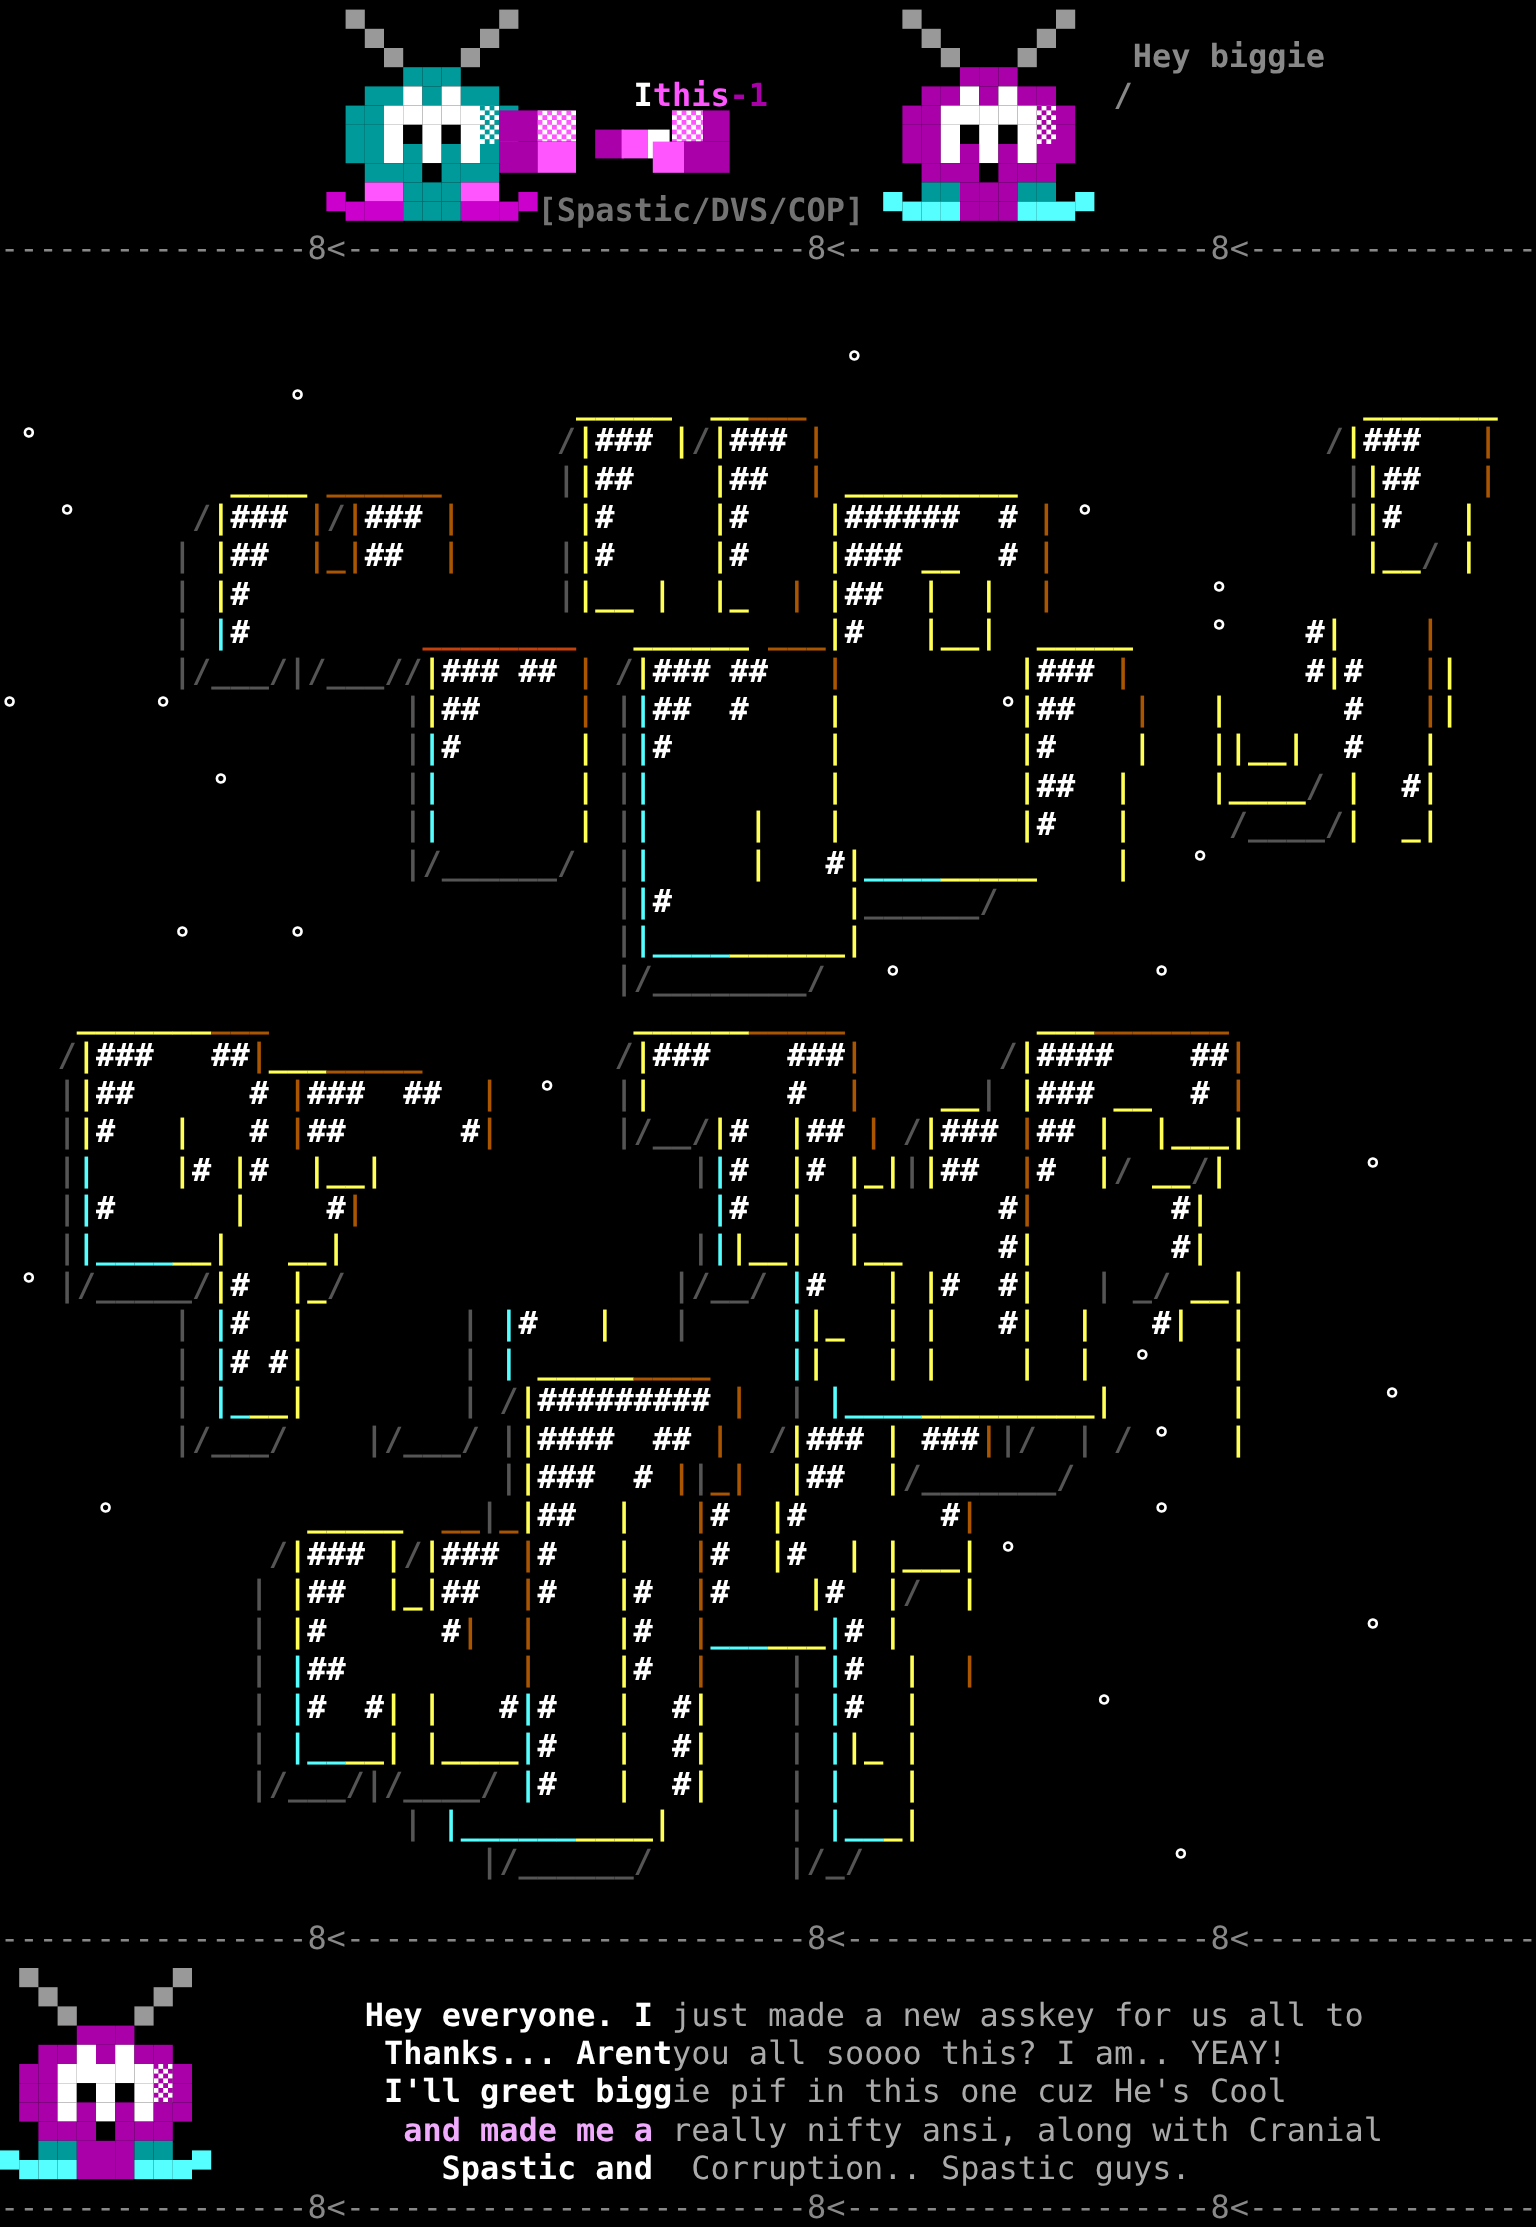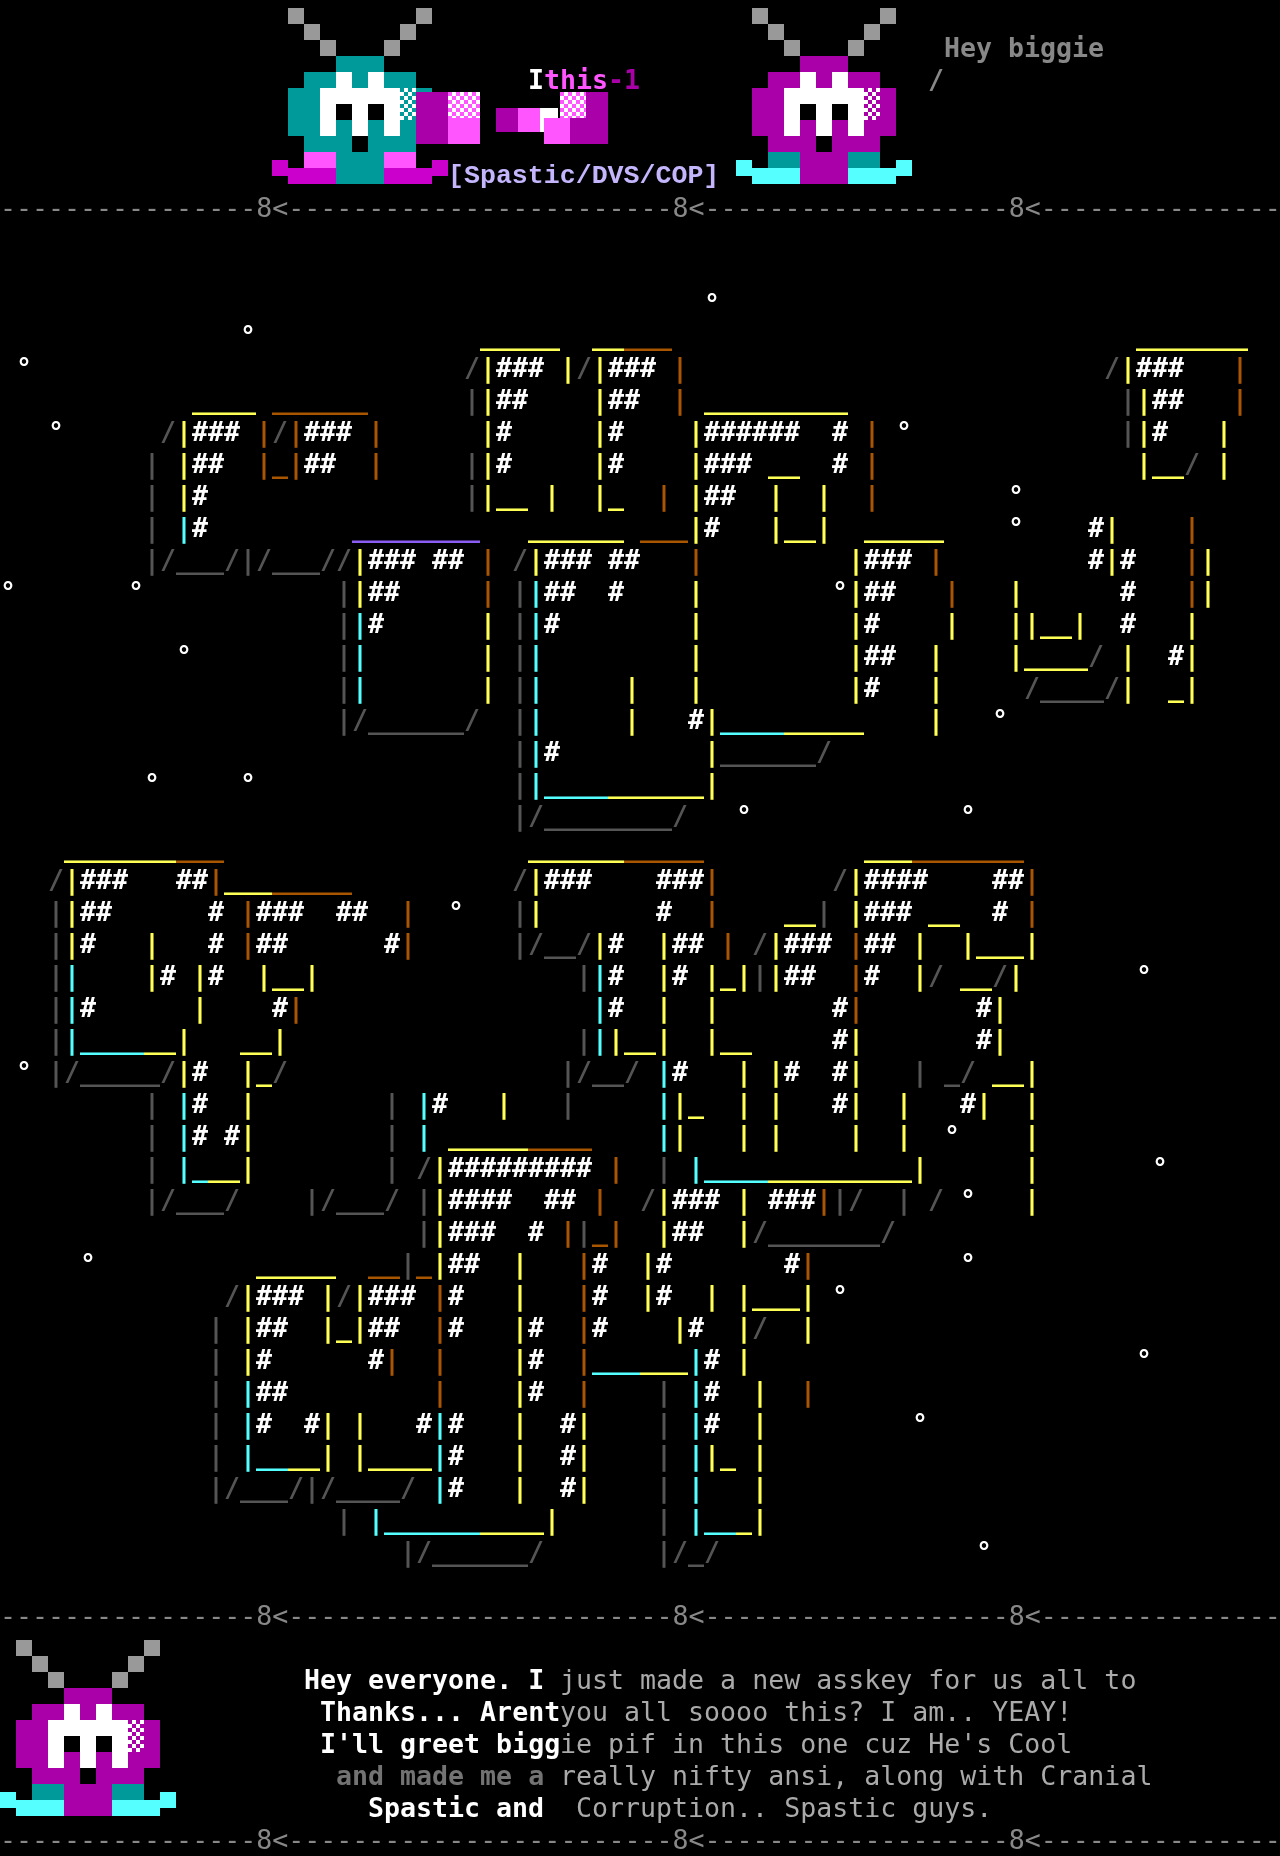--- a/index.html
+++ b/index.html
@@ -245,21 +245,21 @@
       <div class="rect" style="left: 586px; top: 92px; width: 22px; height: 26px; background: rgb(170, 0, 170);"></div>
       <div class="rect" style="left: 544px; top: 118px; width: 26px; height: 26px; background: rgb(255, 85, 255);"></div>
       <div class="rect" style="left: 570px; top: 118px; width: 38px; height: 26px; background: rgb(170, 0, 170);"></div>
     </div>
   <div id="header">
       <span class="seg" style="left: 944px; top: 32px; color: rgb(136, 136, 136);">Hey biggie</span>
       <span class="seg" style="left: 928px; top: 64px; color: rgb(136, 136, 136);">/</span>
       <span class="seg" style="left: 528px; top: 64px; color: rgb(255, 255, 255);">I</span>
       <span class="seg" style="left: 544px; top: 64px; color: rgb(255, 85, 255);">this</span>
       <span class="seg" style="left: 608px; top: 64px; color: rgb(170, 0, 170);">-1</span>
-      <span class="seg" style="left: 448px; top: 160px; color: #c4b5fd; font-family: Liberation Mono, monospace;">[Spastic/DVS/COP]</span>
+      <span class="seg" style="left: 448px; top: 160px; color: #737373;">[Spastic/DVS/COP]</span>
     </div>
   <div id="dividers">
       <span class="divline" style="left: 0px; top: 192px; color: rgb(136, 136, 136);">----------------8&lt;------------------------8&lt;-------------------8&lt;---------------</span>
       <span class="divline" style="left: 0px; top: 1600px; color: rgb(136, 136, 136);">----------------8&lt;------------------------8&lt;-------------------8&lt;---------------</span>
       <span class="divline" style="left: 0px; top: 1824px; color: rgb(136, 136, 136);">----------------8&lt;------------------------8&lt;-------------------8&lt;---------------</span>
     </div>
   <div id="art">
       <span class="seg" style="left: 704px; top: 288px; color: rgb(255, 255, 255);">°</span>
       <span class="seg" style="left: 240px; top: 320px; color: rgb(255, 255, 255);">°</span>
       <span class="seg" style="left: 480px; top: 320px; color: rgb(255, 255, 85);">_____</span>
@@ -348,21 +348,21 @@
       <span class="seg" style="left: 656px; top: 480px; color: rgb(170, 85, 0);">|</span>
       <span class="seg" style="left: 688px; top: 480px; color: rgb(255, 255, 85);">|</span>
       <span class="seg" style="left: 704px; top: 480px; color: rgb(255, 255, 255);">##</span>
       <span class="seg" style="left: 768px; top: 480px; color: rgb(255, 255, 85);">|</span>
       <span class="seg" style="left: 816px; top: 480px; color: rgb(255, 255, 85);">|</span>
       <span class="seg" style="left: 864px; top: 480px; color: rgb(170, 85, 0);">|</span>
       <span class="seg" style="left: 1008px; top: 480px; color: rgb(255, 255, 255);">°</span>
       <span class="seg" style="left: 144px; top: 512px; color: rgb(85, 85, 85);">|</span>
       <span class="seg" style="left: 176px; top: 512px; color: rgb(85, 255, 255);">|</span>
       <span class="seg" style="left: 192px; top: 512px; color: rgb(255, 255, 255);">#</span>
-      <span class="seg" style="left: 352px; top: 512px; color: #8b5cf6;">________</span>
+      <span class="seg" style="left: 352px; top: 512px; color: #c2410c;">________</span>
       <span class="seg" style="left: 528px; top: 512px; color: rgb(255, 255, 85);">______</span>
       <span class="seg" style="left: 640px; top: 512px; color: rgb(170, 85, 0);">___</span>
       <span class="seg" style="left: 688px; top: 512px; color: rgb(255, 255, 85);">|</span>
       <span class="seg" style="left: 704px; top: 512px; color: rgb(255, 255, 255);">#</span>
       <span class="seg" style="left: 768px; top: 512px; color: rgb(255, 255, 85);">|</span>
       <span class="seg" style="left: 784px; top: 512px; color: rgb(255, 255, 85);">__</span>
       <span class="seg" style="left: 816px; top: 512px; color: rgb(255, 255, 85);">|</span>
       <span class="seg" style="left: 864px; top: 512px; color: rgb(255, 255, 85);">_____</span>
       <span class="seg" style="left: 1008px; top: 512px; color: rgb(255, 255, 255);">°</span>
       <span class="seg" style="left: 1088px; top: 512px; color: rgb(255, 255, 255);">#</span>
@@ -865,18 +865,18 @@
       <span class="seg" style="left: 704px; top: 1536px; color: rgb(85, 85, 85);">/</span>
       <span class="seg" style="left: 976px; top: 1536px; color: rgb(255, 255, 255);">°</span>
     </div>
   <div id="message">
       <span class="msgseg" style="left: 304px; top: 1664px; color: rgb(255, 255, 255);">Hey everyone. I </span>
       <span class="msgseg" style="left: 560px; top: 1664px; color: rgb(170, 170, 170); font-weight: normal;">just made a new asskey for us all to</span>
       <span class="msgseg" style="left: 320px; top: 1696px; color: rgb(255, 255, 255);">Thanks... Arent </span>
       <span class="msgseg" style="left: 560px; top: 1696px; color: rgb(170, 170, 170); font-weight: normal;">you all soooo this? I am.. YEAY!</span>
       <span class="msgseg" style="left: 320px; top: 1728px; color: rgb(255, 255, 255);">I'll greet bigg</span>
       <span class="msgseg" style="left: 560px; top: 1728px; color: rgb(170, 170, 170); font-weight: normal;">ie pif in this one cuz He's Cool</span>
-      <span class="msgseg" style="left: 336px; top: 1760px; color: #737373;">and made me a </span>
+      <span class="msgseg" style="left: 336px; top: 1760px; color: #f0abfc;">and made me a </span>
       <span class="msgseg" style="left: 560px; top: 1760px; color: rgb(170, 170, 170); font-weight: normal;">really nifty ansi, along with Cranial</span>
       <span class="msgseg" style="left: 368px; top: 1792px; color: rgb(255, 255, 255);">Spastic and </span>
       <span class="msgseg" style="left: 576px; top: 1792px; color: rgb(170, 170, 170); font-weight: normal;">Corruption.. Spastic guys.</span>
     </div>
 </div>
 
 </body></html>

